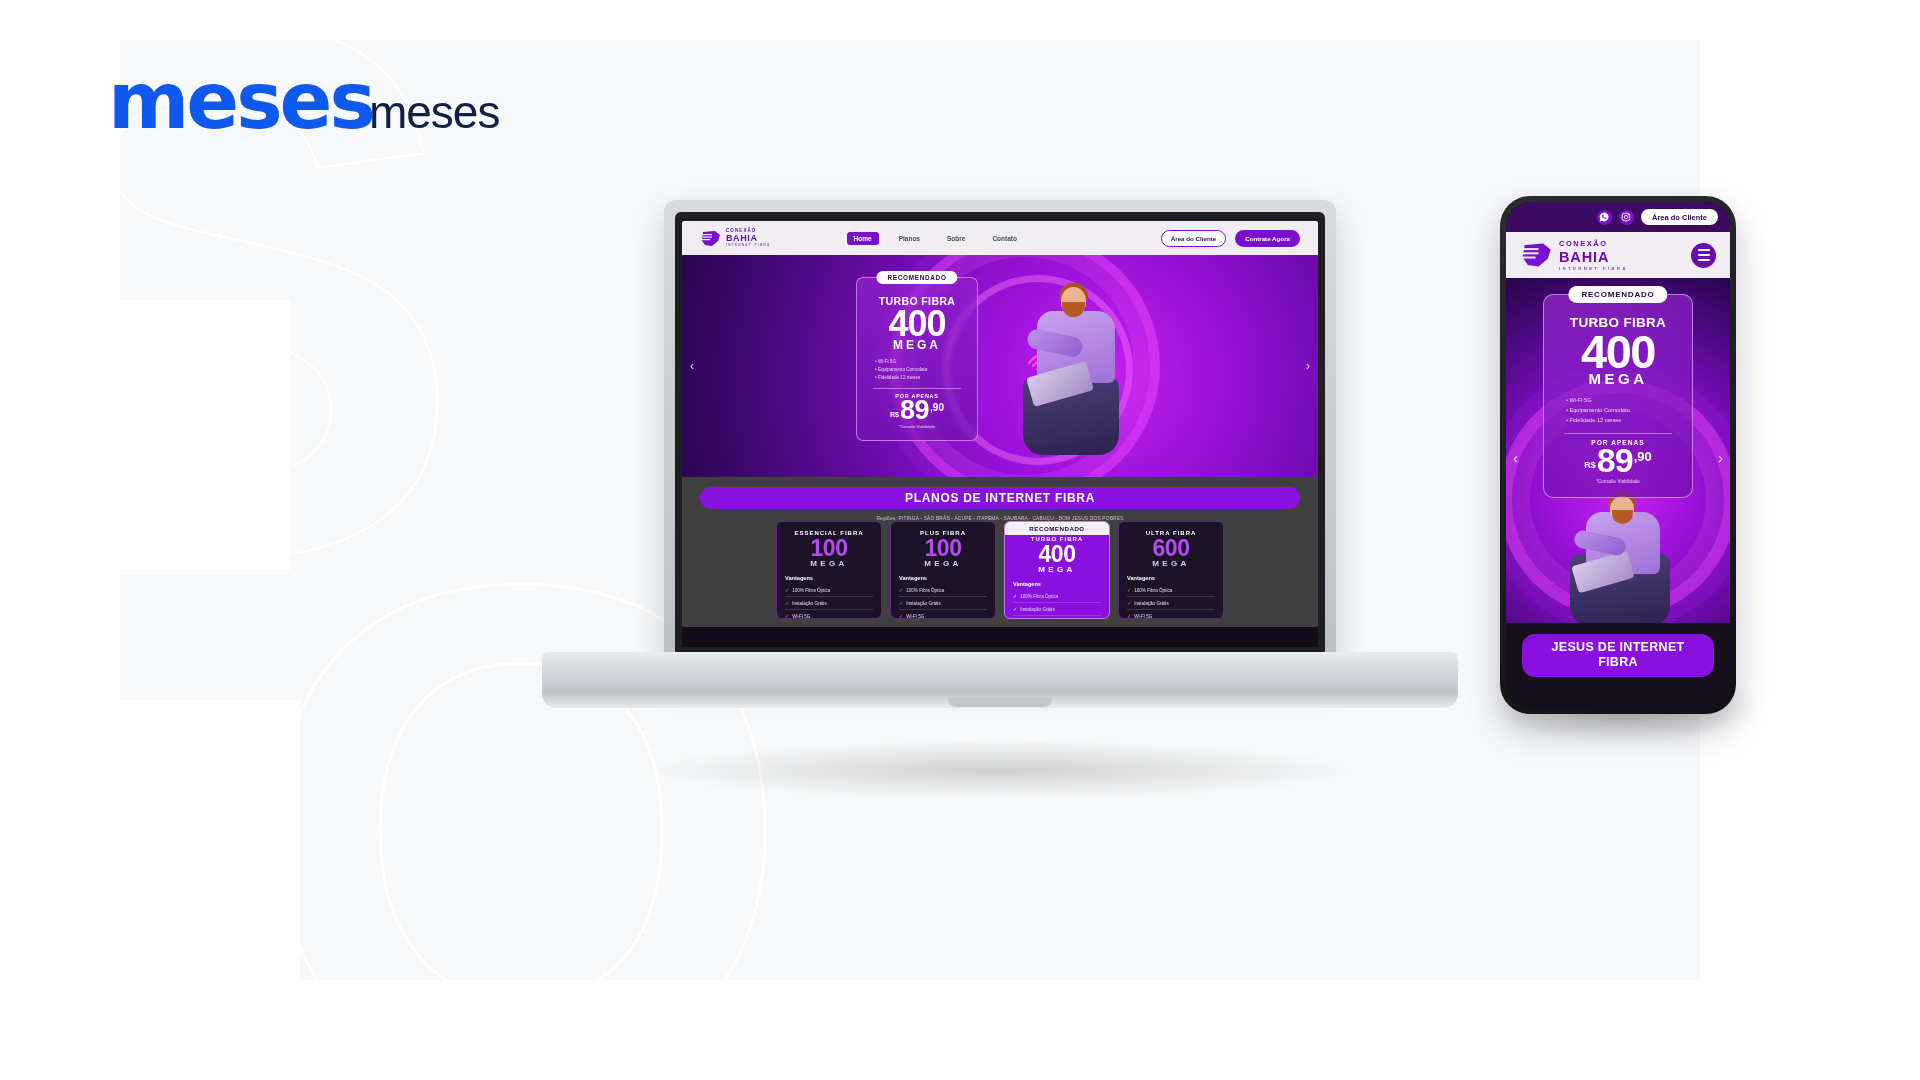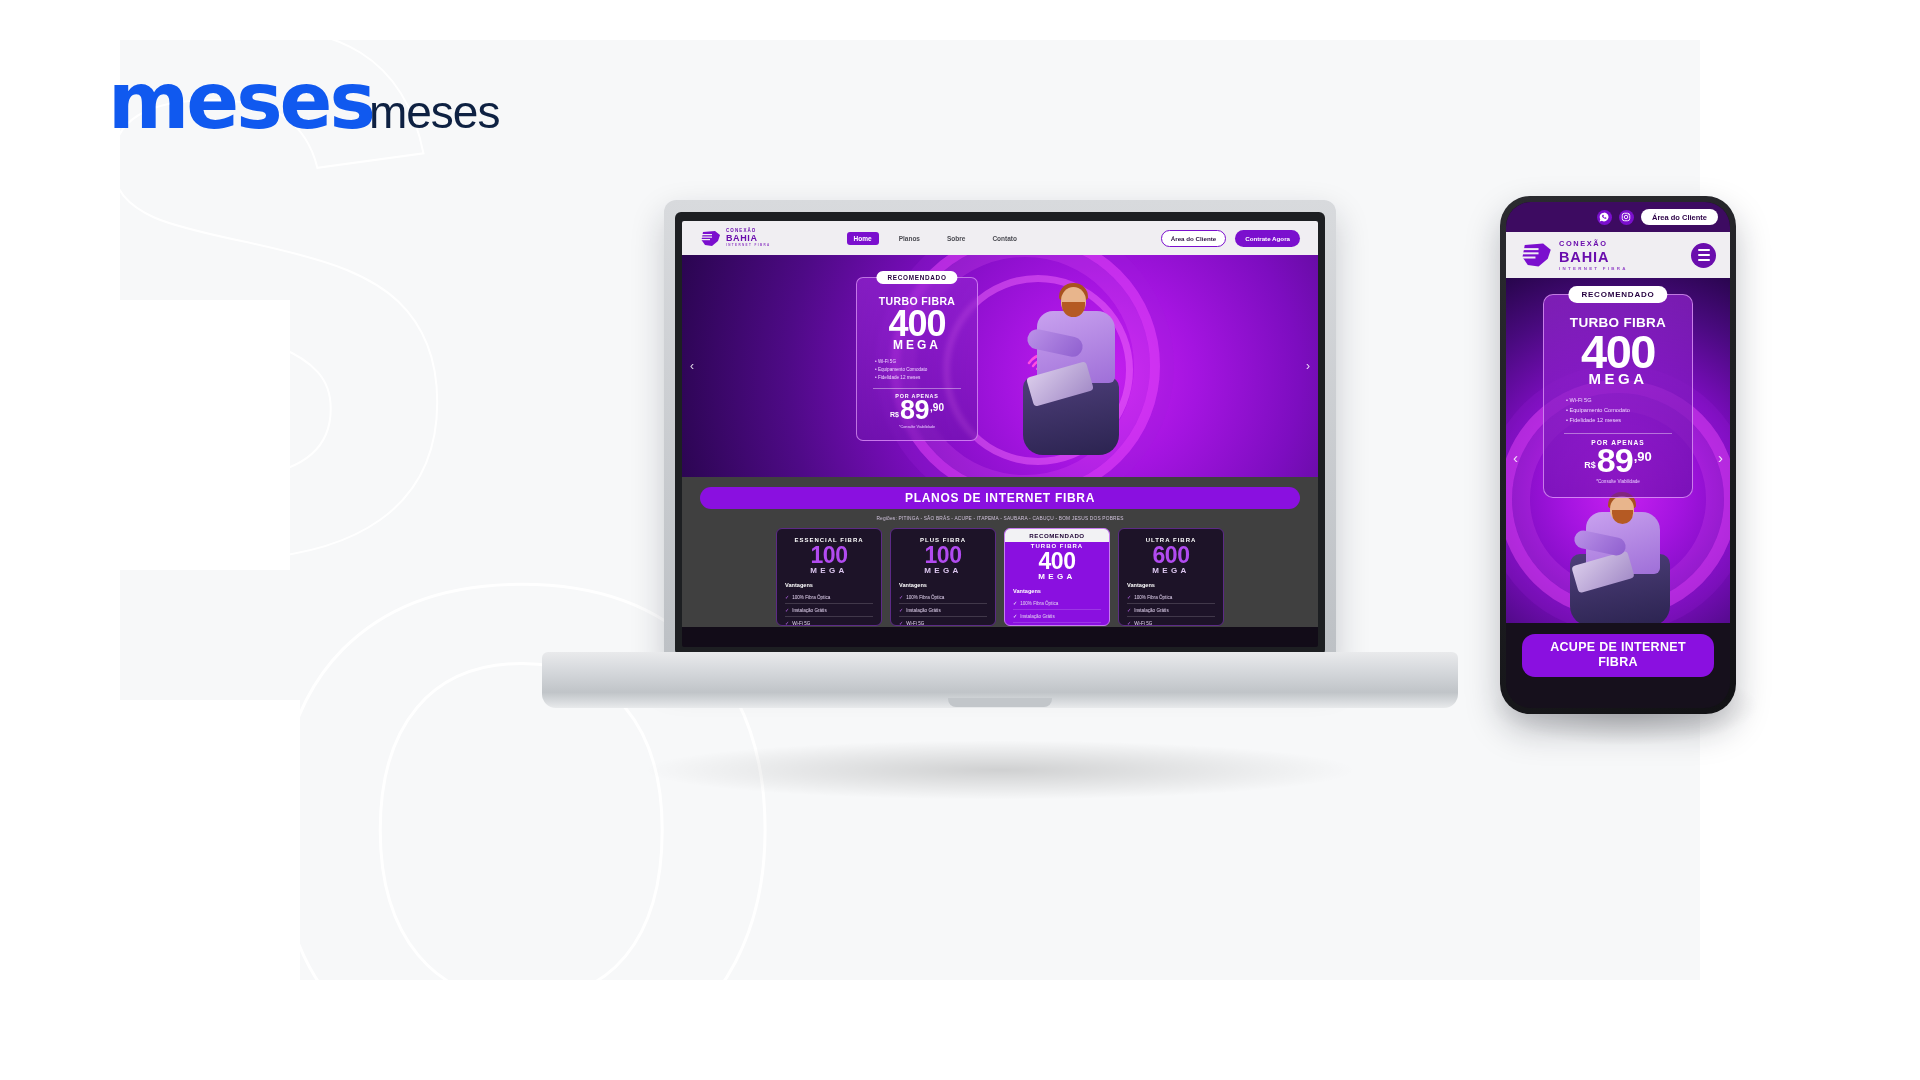--- a/index.html
+++ b/index.html
@@ -185,21 +185,21 @@
 
   
   .plans{background:#404040;padding:10px 18px 0;box-sizing:border-box;height:150px;}
   .plans-banner{
     background:#8a10e0;border-radius:11px;text-align:center;color:#fff;
     font-size:12px;font-weight:700;letter-spacing:.7px;padding:4px 0;
   }
   .plans-regions{
     text-align:center;color:#cfc2da;font-size:4.8px;margin-top:7px;letter-spacing:.2px;
   }
-  .plan-grid{display:flex;gap:8px;justify-content:center;margin-top:7px;}
+  .plan-grid{display:flex;gap:8px;justify-content:center;}
   .plan-card{
     width:106px;background:#1d1328;border:1px solid #5c2a86;border-radius:6px;
     padding:8px 8px 0;box-sizing:border-box;text-align:center;position:relative;
     height:98px;overflow:hidden;
   }
   .plan-card.featured{background:#8a10e0;border-color:#c77bf0;padding-top:14px;}
   .pc-reco{
     position:absolute;left:0;right:0;top:0;background:#f2f2f4;color:#1d0033;
     font-size:6.2px;font-weight:700;letter-spacing:.5px;padding:3px 0;
   }
@@ -582,20 +582,20 @@
           </div>
           <div class="ph-ob">*Consulte Viabilidade</div>
         </div>
 
         <div class="ph-arrow ph-al">‹</div>
         <div class="ph-arrow ph-ar">›</div>
       </div>
 
       <div class="ph-bottom">
         <div class="ph-planos-btn">
-          <div>ACUPE DE INTERNET</div>
+          <div>JESUS DE INTERNET</div>
           <div>FIBRA</div>
         </div>
       </div>
 
     </div>
   </div>
 </div>
 
 </body></html>

